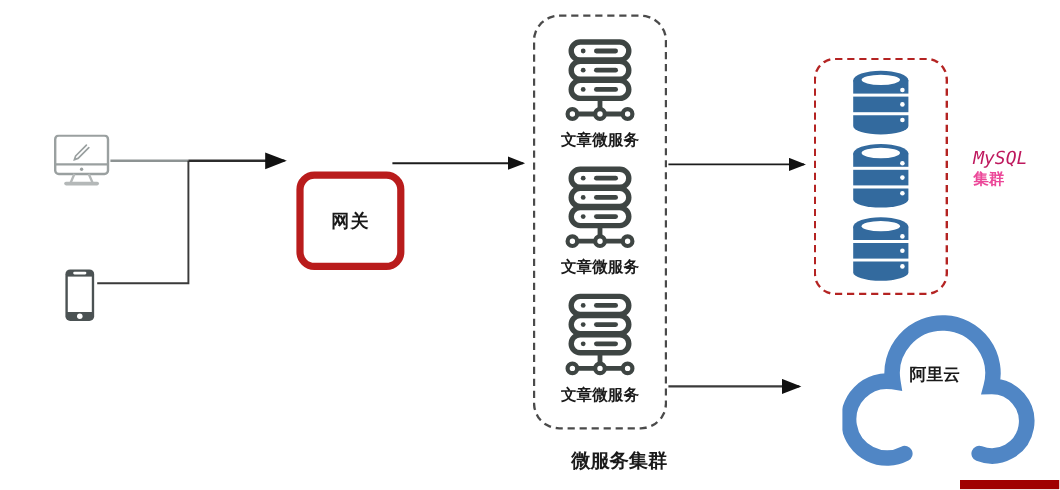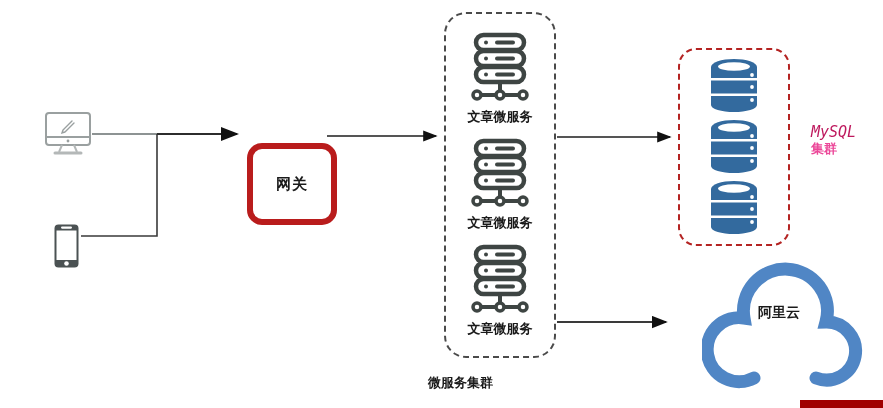--- a/index.html
+++ b/index.html
@@ -19,22 +19,22 @@
   .cluster-box{
     left:444px;top:12px;width:112px;height:346px;
     border:2px dashed #4a4a4a;border-radius:22px;background:#fff;
     box-sizing:border-box;
     display:flex;flex-direction:column;align-items:center;
     justify-content:space-evenly;padding:6px 0;
   }
   .service-unit{display:flex;flex-direction:column;align-items:center;}
   .service-label{font-weight:bold;font-size:13px;margin-top:4px;white-space:nowrap;text-align:center;}
   .cluster-caption{
-    left:428px;top:374px;width:112px;text-align:left;
-    font-weight:bold;font-size:13px;
+    left:460px;top:374px;width:112px;text-align:center;
+    font-weight:bold;font-size:16px;
   }
   
   .mysql-box{
     left:678px;top:48px;width:112px;height:198px;
     border:2.5px dashed #b42322;border-radius:18px;background:#fff;
     box-sizing:border-box;
     display:flex;flex-direction:column;align-items:center;
     justify-content:space-evenly;padding:3px 0;
   }
   .mysql-caption{left:811px;top:124px;line-height:1.15;}

